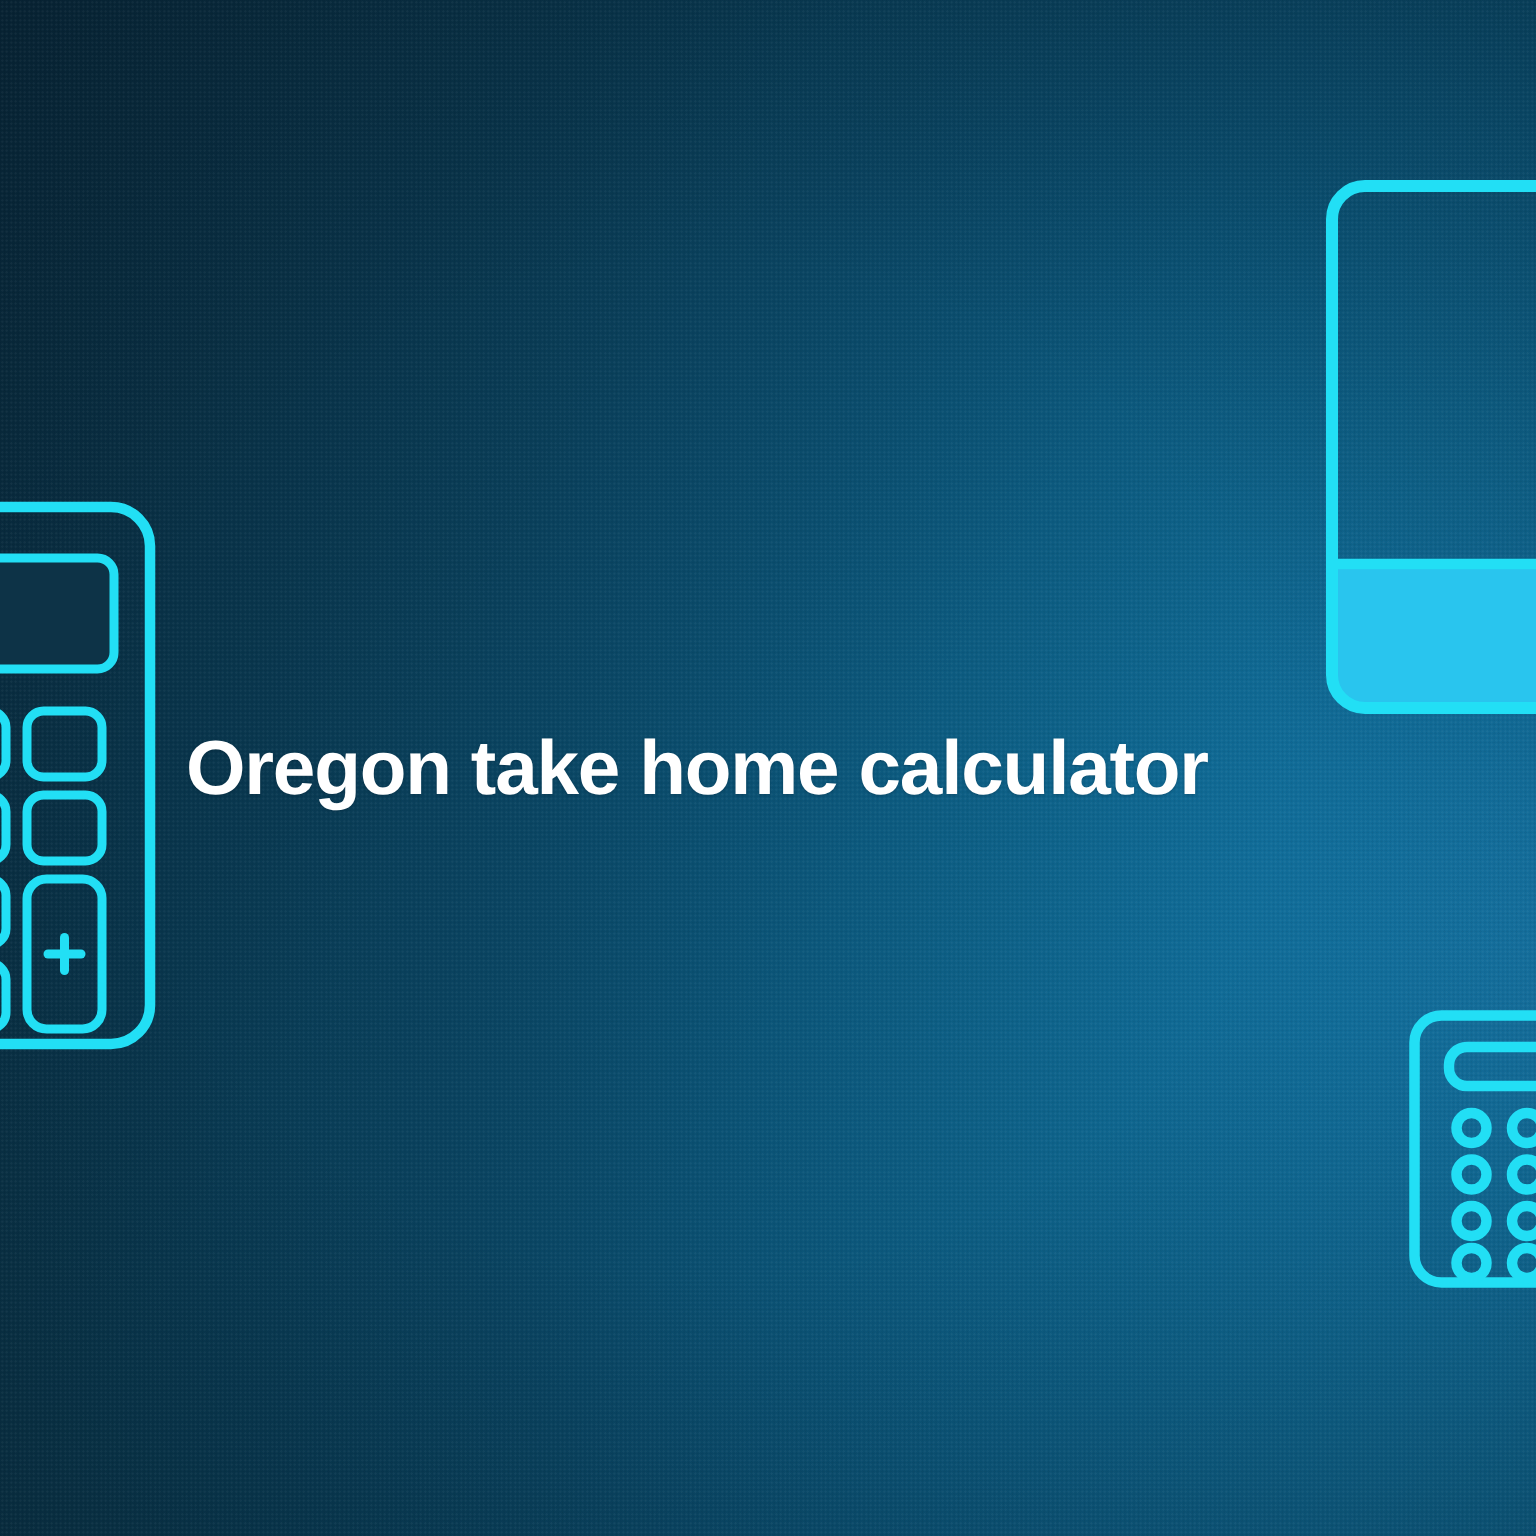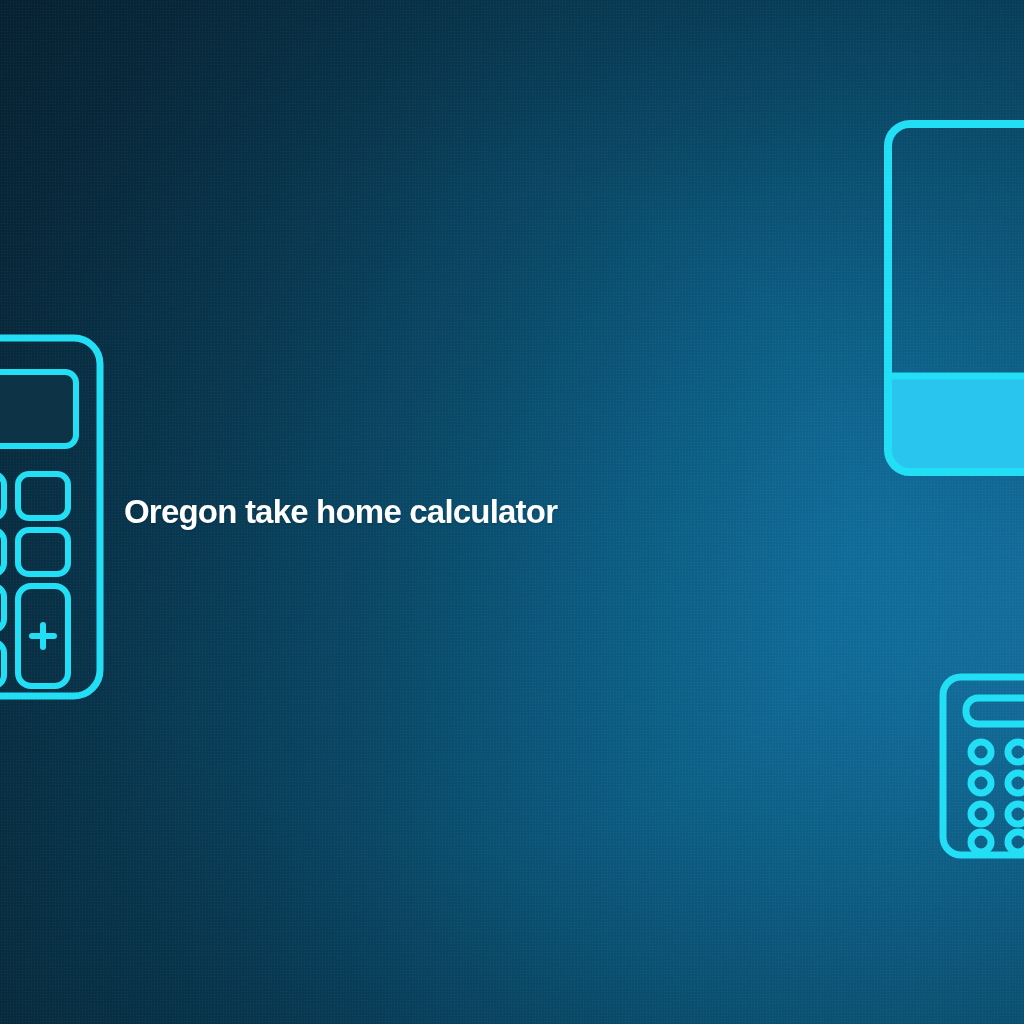--- a/index.html
+++ b/index.html
@@ -74,21 +74,21 @@
     position:absolute;
     left:124px;
     top:476px;
     width:800px;
     height:72px;
     display:flex;
     align-items:center;
   }
   #page-title {
     font-family:"Liberation Sans", sans-serif;
-    font-size:33px;
+    font-size:51px;
     line-height:62px;
     font-weight:700;
     letter-spacing:-0.8px;
     color:#ffffff;
     white-space:nowrap;
     text-shadow:0 1px 2px rgba(3,26,40,0.28);
   }
 </style>
 </head>
 <body>

